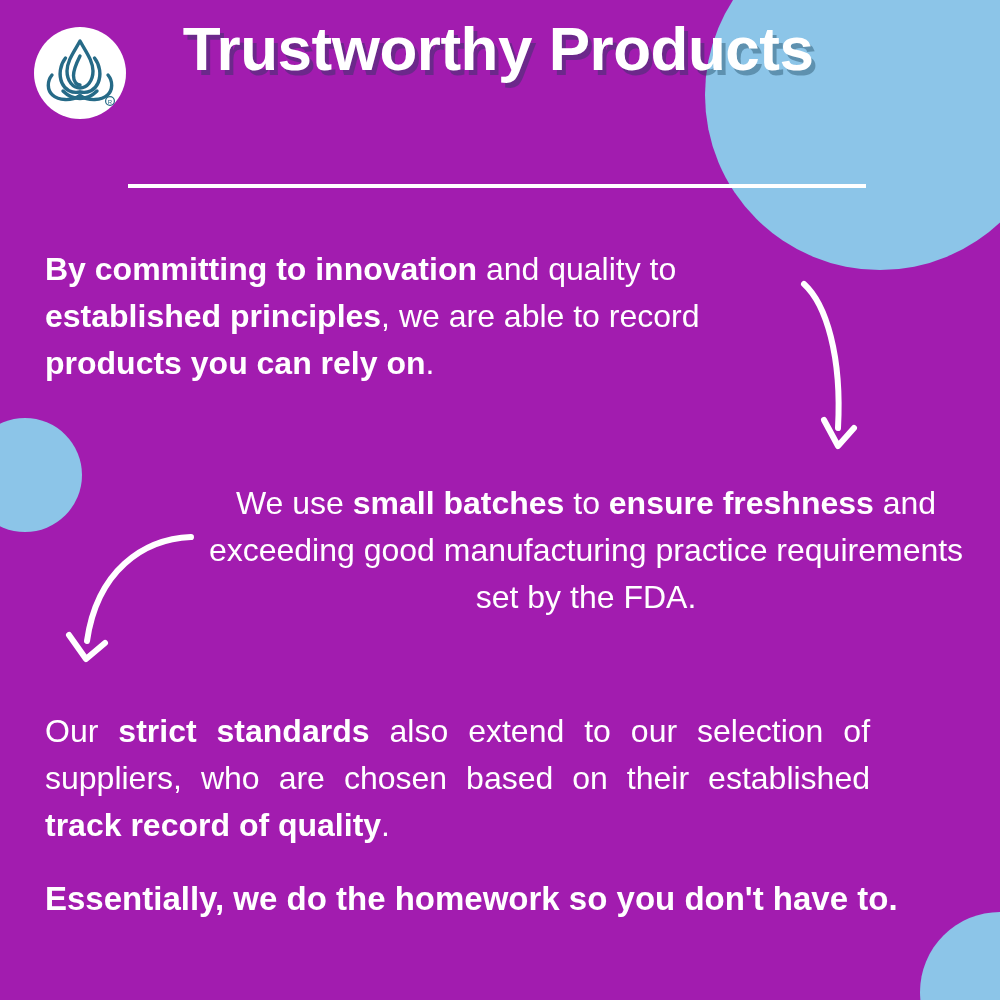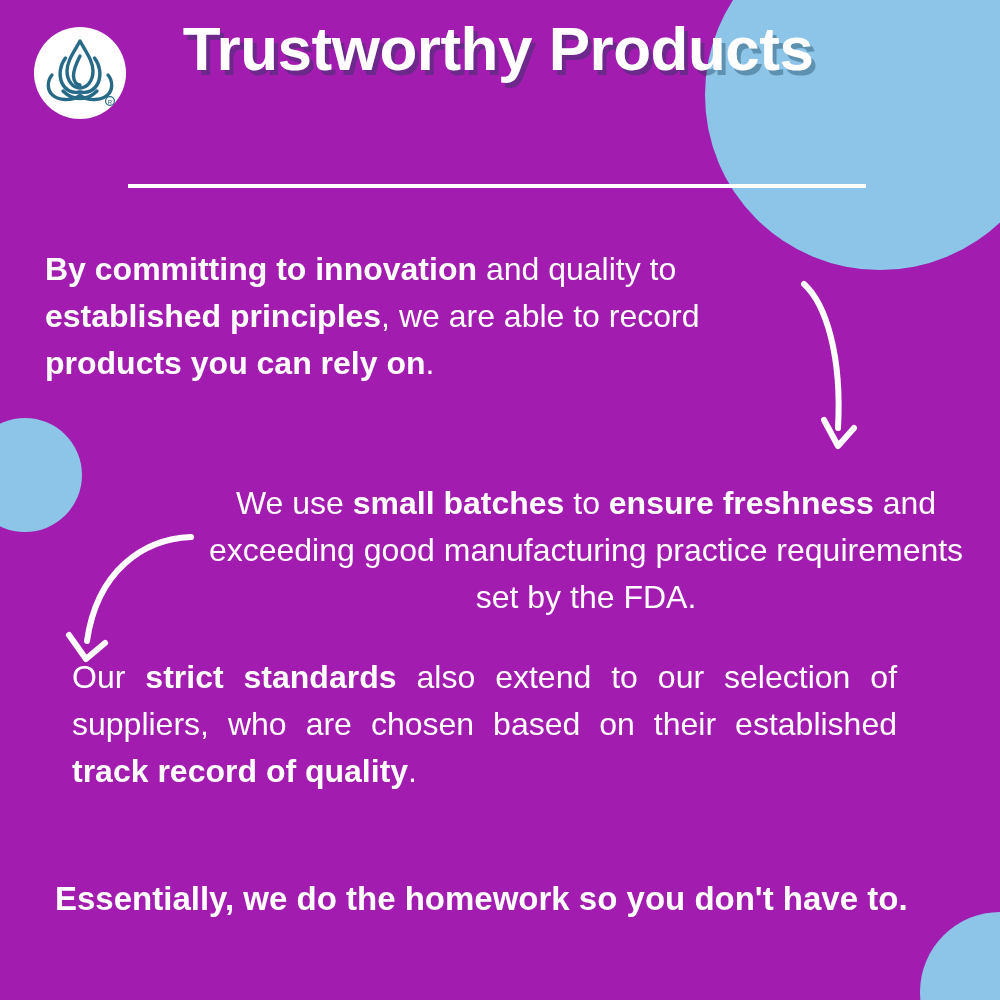--- a/index.html
+++ b/index.html
@@ -100,27 +100,26 @@
   }
   #para-2 {
     left: 196px;
     top: 452px;
     width: 780px;
     text-align: center;
     margin-top: 28px;
   }
   #para-3 {
     left: 45px;
-    top: 654px;
+    top: 708px;
     width: 825px;
     text-align: justify;
-    margin-left: 27px;
   }
   #para-4 {
-    left: 55px;
+    left: 45px;
     top: 877px;
     width: 930px;
     font-weight: bold;
     font-size: 33px;
     line-height: 44px;
     white-space: nowrap;
   }
 
   
   .arrow-svg {

